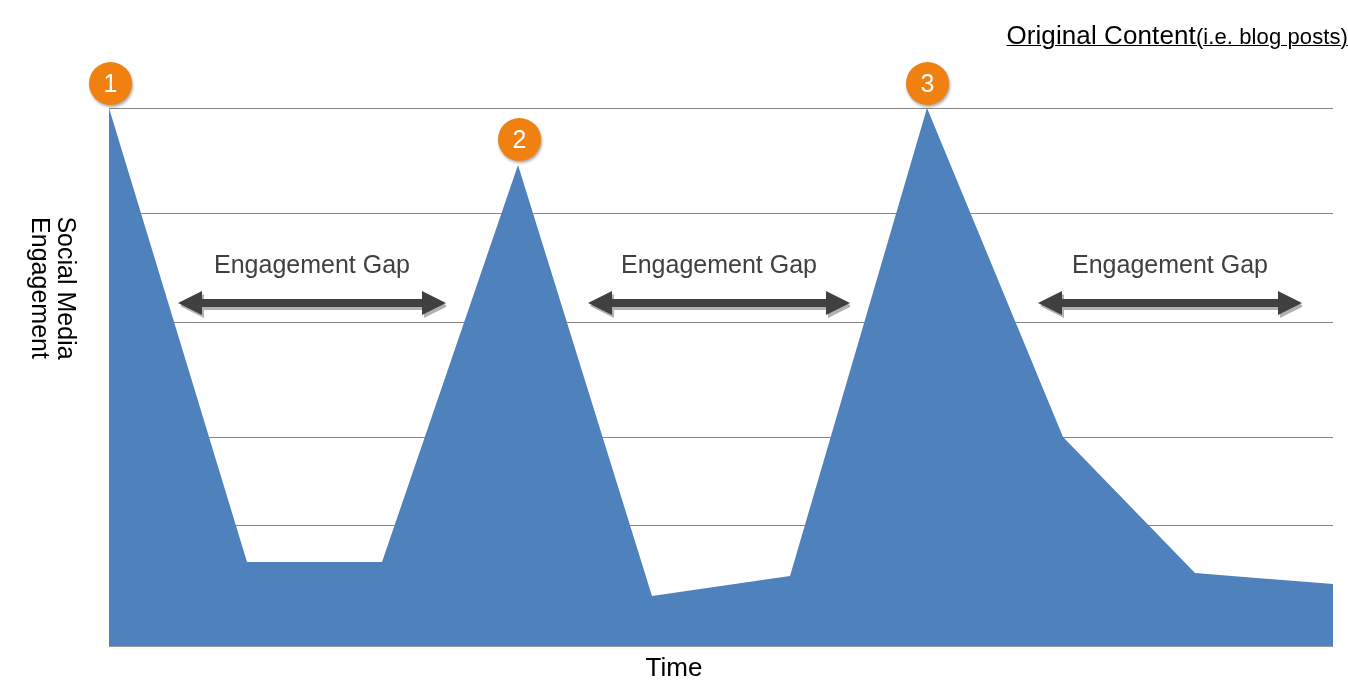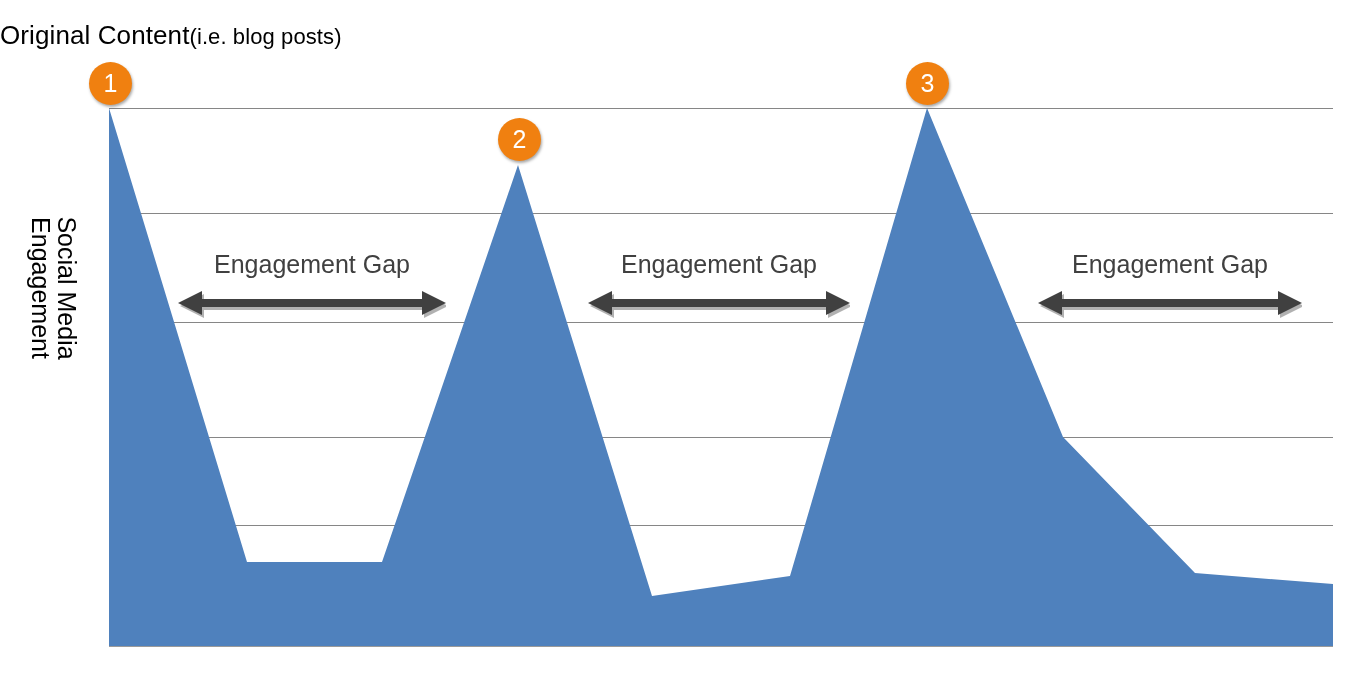--- a/index.html
+++ b/index.html
@@ -10,23 +10,24 @@
     font-family:"Liberation Sans",sans-serif;
     color:#000000;
     overflow:hidden;
     position:relative;
   }
   #figure{position:absolute;left:0;top:0;width:1348px;height:697px;}
 
   
   #chart-title{
     position:absolute;left:0;top:22px;width:1348px;
-    text-align:left;
+    text-align:right;
     white-space:nowrap;
     line-height:1;
+    text-decoration:underline;
   }
   #chart-title .main{font-size:26px;color:#000;letter-spacing:.1px;}
   #chart-title .sub{font-size:22px;color:#000;letter-spacing:.1px;}
 
   
   #y-axis-title{
     position:absolute;
     left:-86px; top:245px;
     width:280px;height:86px;
     transform:rotate(90deg);
@@ -86,20 +87,21 @@
       <polygon fill="#4F81BD" points="109,108 247,562 382,562 518,165 652,596 790,576 927,108 1063,437 1195,573 1333,584 1333,646 109,646"></polygon>
       <line x1="109" y1="646.5" x2="1333" y2="646.5" stroke="#9a9a9a" stroke-width="1" shape-rendering="crispEdges"></line>
     </svg>
   </div>
 
   <div id="y-axis-title">
     <span>Social Media</span>
     <span>Engagement</span>
   </div>
 
+  <div id="x-axis-title">Time</div>
 
   <div class="gap-annotation" style="left:178px;top:250px;width:268px;">
     <div class="gap-label">Engagement Gap</div>
     <div class="gap-arrow">
       <svg viewBox="0 0 268 34" preserveAspectRatio="none" xmlns="http://www.w3.org/2000/svg">
         <g transform="translate(2,3)" opacity="0.3">
           <rect x="20" y="11" width="228" height="8" fill="#000"></rect>
           <polygon points="0,15 24,3 24,27" fill="#000"></polygon>
           <polygon points="268,15 244,3 244,27" fill="#000"></polygon>
         </g>

